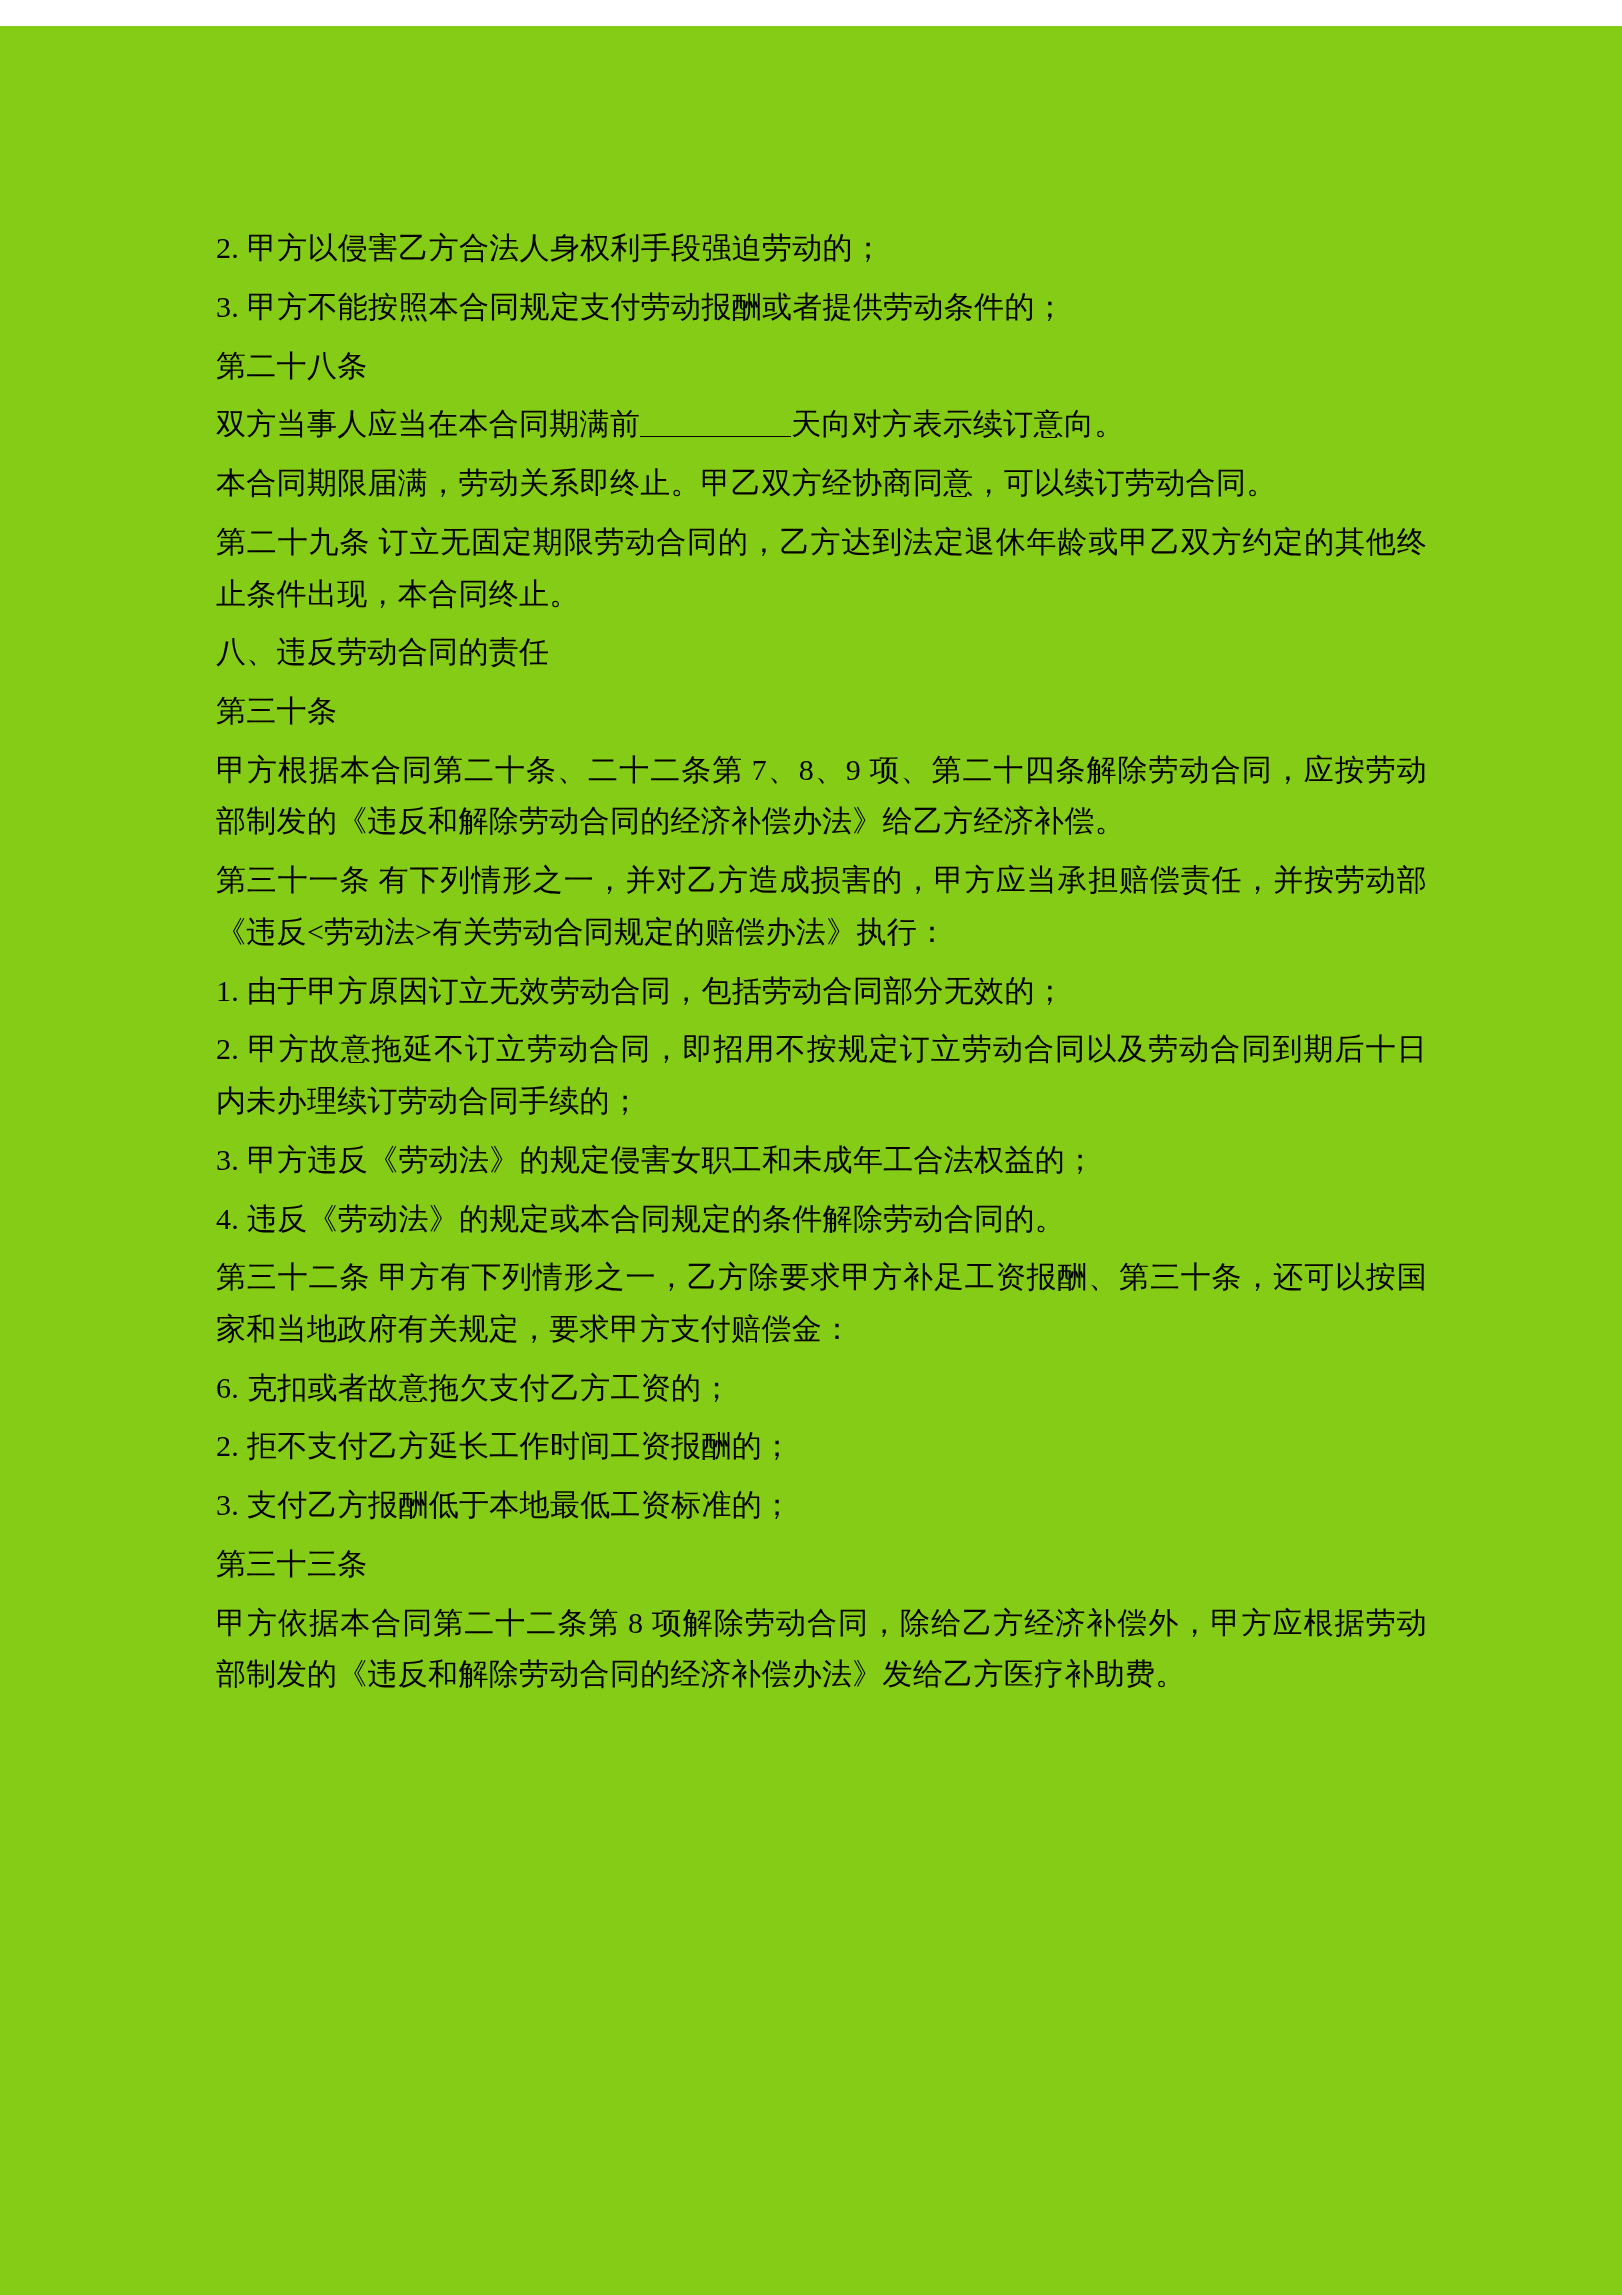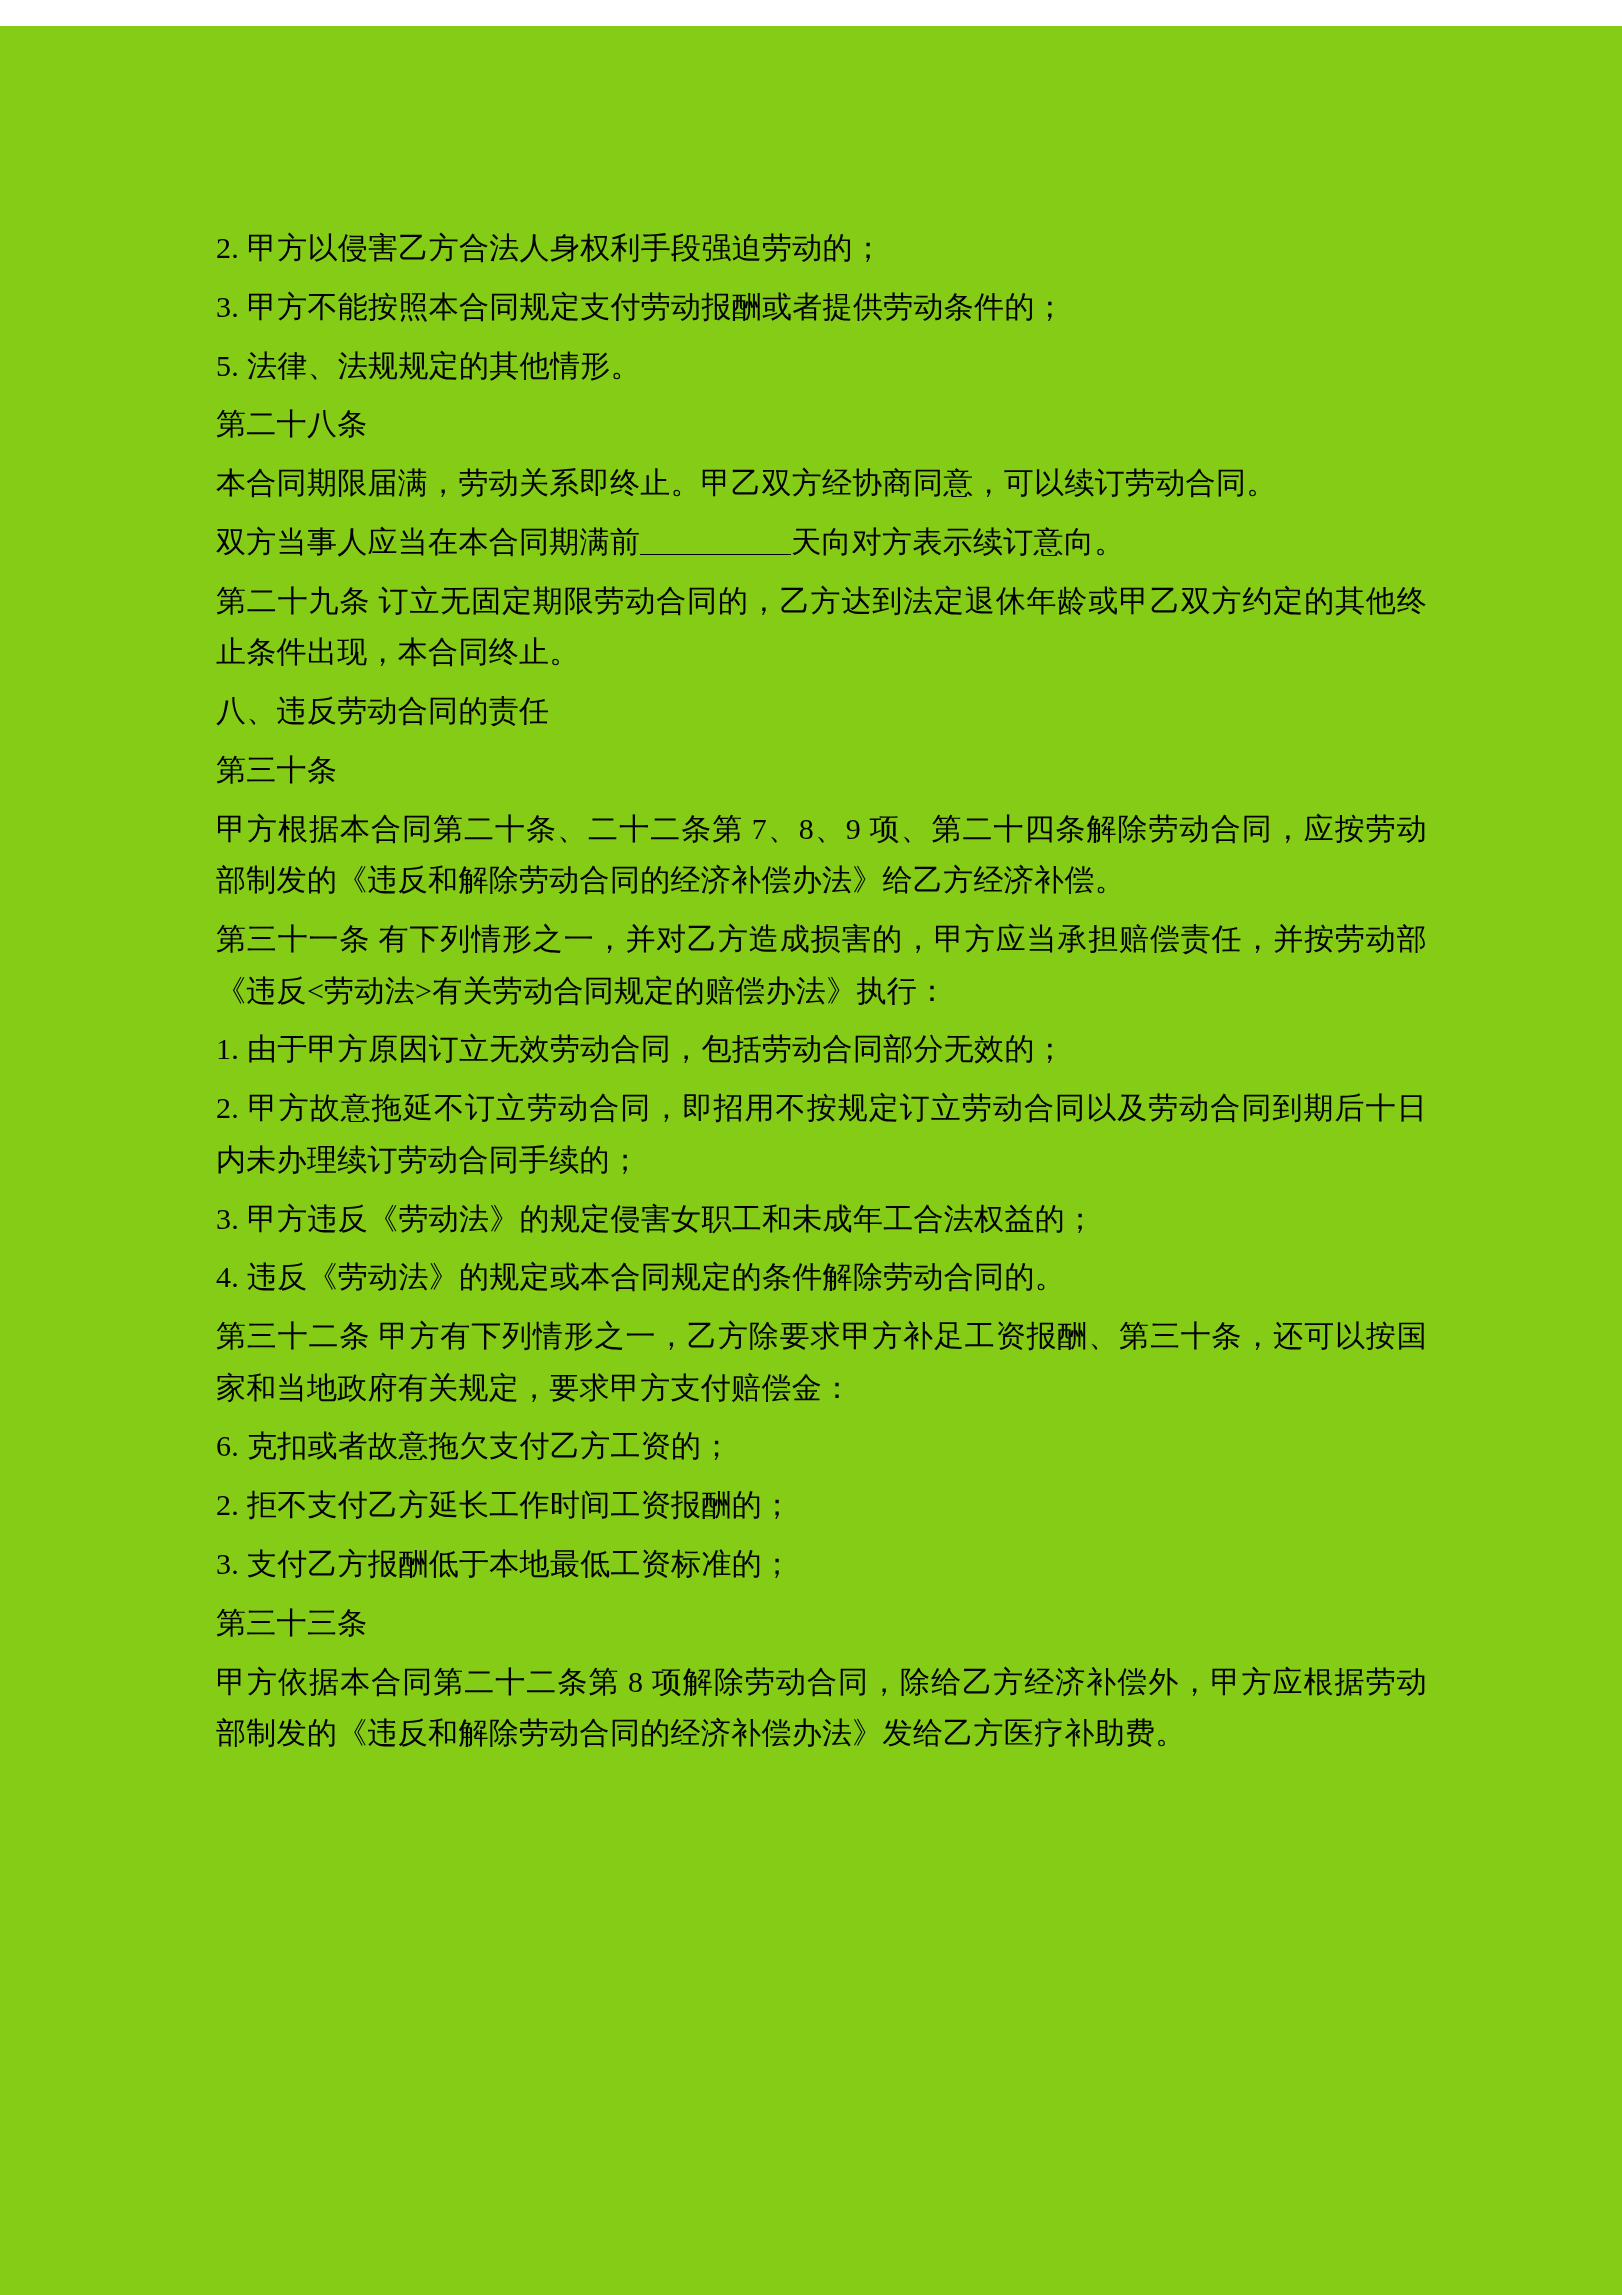--- a/index.html
+++ b/index.html
@@ -38,25 +38,24 @@
   }
 </style>
 </head>
 <body>
 
 <div class="page">
   <div class="doc-body">
 
     <p class="para">2. 甲方以侵害乙方合法人身权利手段强迫劳动的；</p>
     <p class="para">3. 甲方不能按照本合同规定支付劳动报酬或者提供劳动条件的；</p>
-    <p class="para">5. 法律、法规规定的其他情形。</p>
 
     <p class="para">第二十八条</p>
+    <p class="para"><span>双方当事人应当在本合同期满前</span><span class="blank-line"></span><span>天向对方表示续订意向。</span></p>
     <p class="para">本合同期限届满，劳动关系即终止。甲乙双方经协商同意，可以续订劳动合同。</p>
-    <p class="para"><span>双方当事人应当在本合同期满前</span><span class="blank-line"></span><span>天向对方表示续订意向。</span></p>
 
     <p class="para">第二十九条  订立无固定期限劳动合同的，乙方达到法定退休年龄或甲乙双方约定的其他终止条件出现，本合同终止。</p>
 
     <p class="para">八、违反劳动合同的责任</p>
 
     <p class="para">第三十条</p>
     <p class="para">甲方根据本合同第二十条、二十二条第 7、8、9 项、第二十四条解除劳动合同，应按劳动部制发的《违反和解除劳动合同的经济补偿办法》给乙方经济补偿。</p>
 
     <p class="para">第三十一条  有下列情形之一，并对乙方造成损害的，甲方应当承担赔偿责任，并按劳动部《违反&lt;劳动法&gt;有关劳动合同规定的赔偿办法》执行：</p>
     <p class="para">1. 由于甲方原因订立无效劳动合同，包括劳动合同部分无效的；</p>

